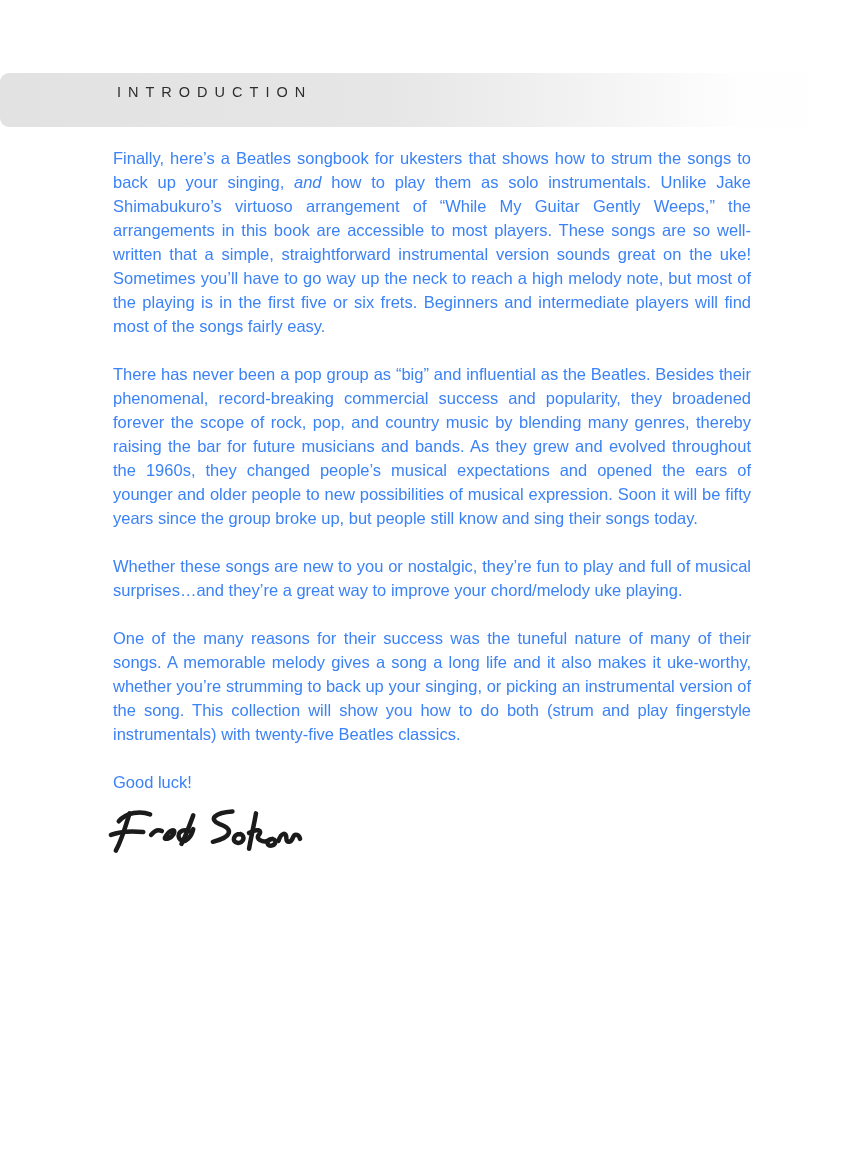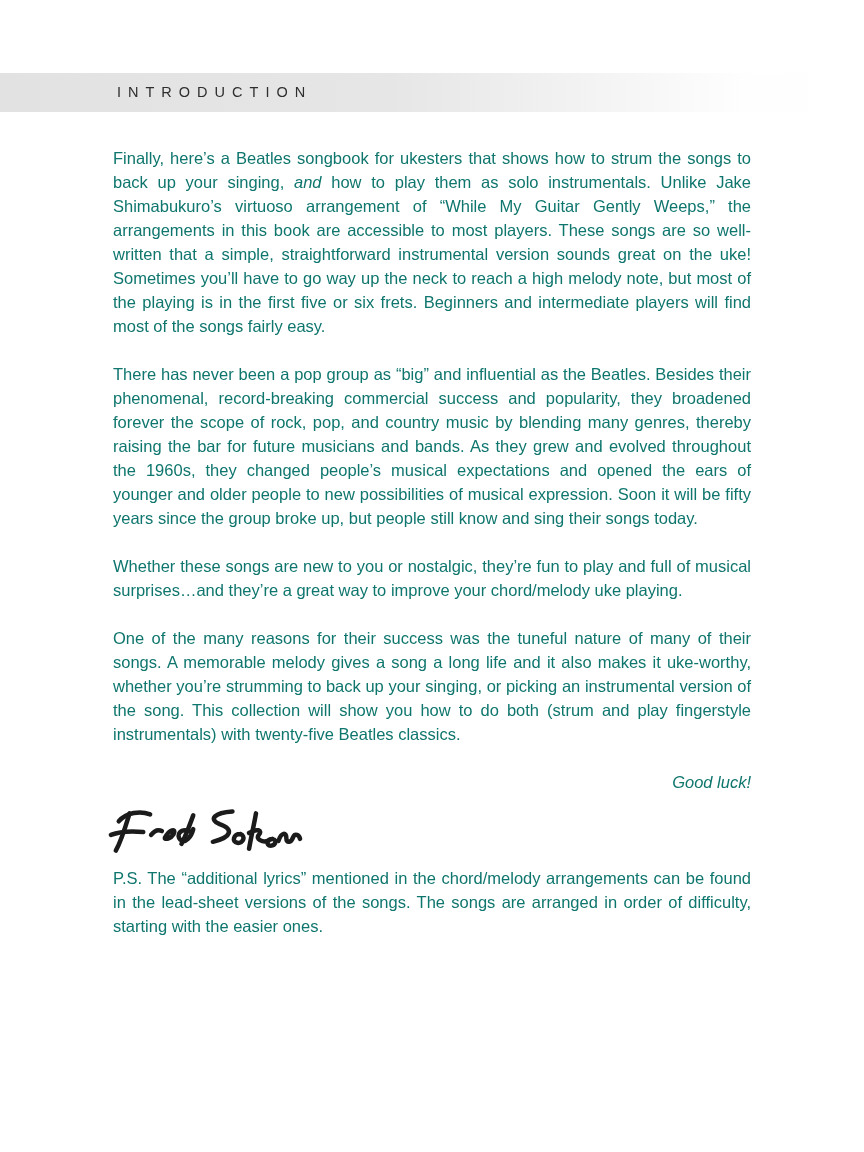--- a/index.html
+++ b/index.html
@@ -11,46 +11,47 @@
     background: #ffffff;
     font-family: "Liberation Sans", sans-serif;
     color: #3d3d3d;
     overflow: hidden;
   }
   .header-bar {
     position: absolute;
     top: 73px;
     left: 0;
     width: 100%;
-    height: 39px;
+    height: 54px;
     background: linear-gradient(to right, #e2e2e2 0%, #e6e6e6 45%, #f4f4f4 70%, #fefefe 86%, #ffffff 100%);
+    border-radius: 9px;
   }
   .header-title {
     display: block;
     padding-left: 117px;
     line-height: 39px;
     font-size: 14.5px;
     letter-spacing: 7px;
     color: #2e2e2e;
     font-weight: 400;
   }
   .content {
     position: absolute;
     top: 146px;
     left: 113px;
     width: 638px;
   }
   .content p {
     font-size: 16.5px;
     line-height: 24px;
     text-align: justify;
-    color: #0f766e;
+    color: #3b82f6;
     margin-bottom: 24px;
   }
-  .content p.no-justify { text-align: right; font-style: italic; }
+  .content p.no-justify { text-align: left; }
   .italic { font-style: italic; }
   .closing { margin-bottom: 10px !important; }
   .signature {
     margin: 6px 0 4px -6px;
     width: 196px;
     height: 58px;
   }
   .signature svg { width: 100%; height: 100%; }
   .sig-stroke {
     fill: none;
@@ -100,16 +101,15 @@
 
         <path class="sig-stroke" d="M152 9 C150 21, 147 33, 145 45"></path>
         <path class="sig-stroke" d="M145 29 C153 24, 159 26, 155 31 C151 35, 159 39, 164 37"></path>
 
         <path class="sig-stroke" d="M169 35 C163 35, 162 42, 167 42 C172 42, 174 36, 169 35"></path>
         <path class="sig-stroke" d="M175 37 C178 28, 183 28, 183 34 C183 40, 188 39, 190 33 C192 29, 196 31, 197 35"></path>
       </svg>
     </div>
 
 
-    <p>P.S. The “additional lyrics” mentioned in the chord/melody arrangements can be found in the lead-sheet versions of the songs. The songs are arranged in order of difficulty, starting with the easier ones.</p>
 
   </div>
 </div>
 
 </body></html>

